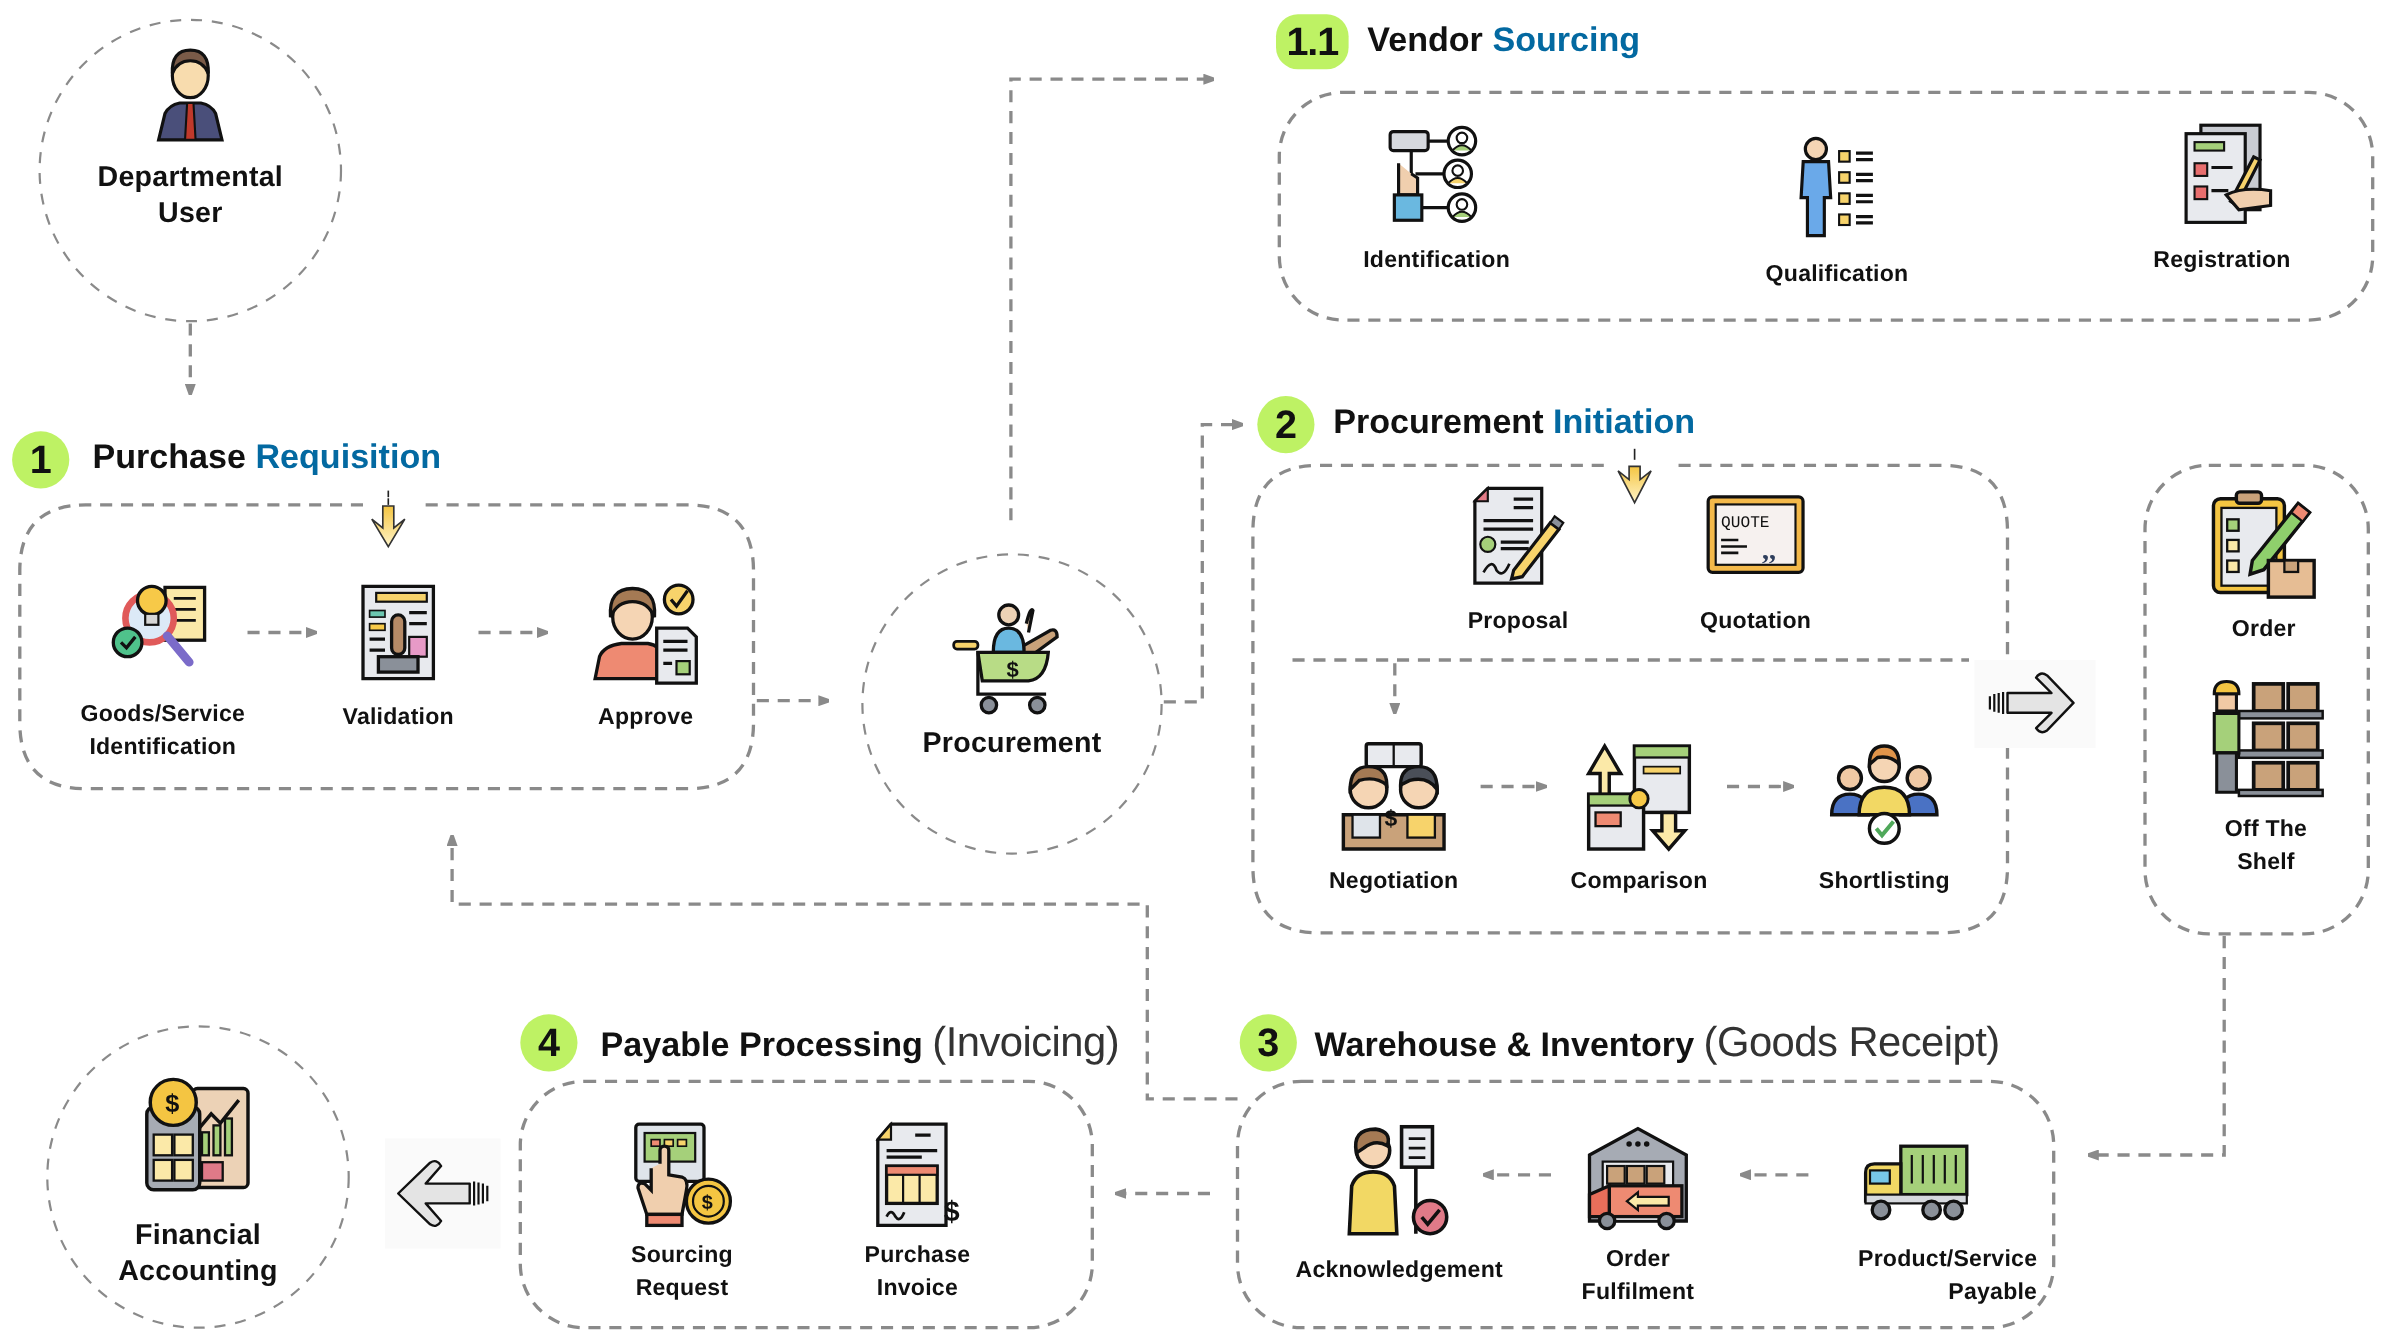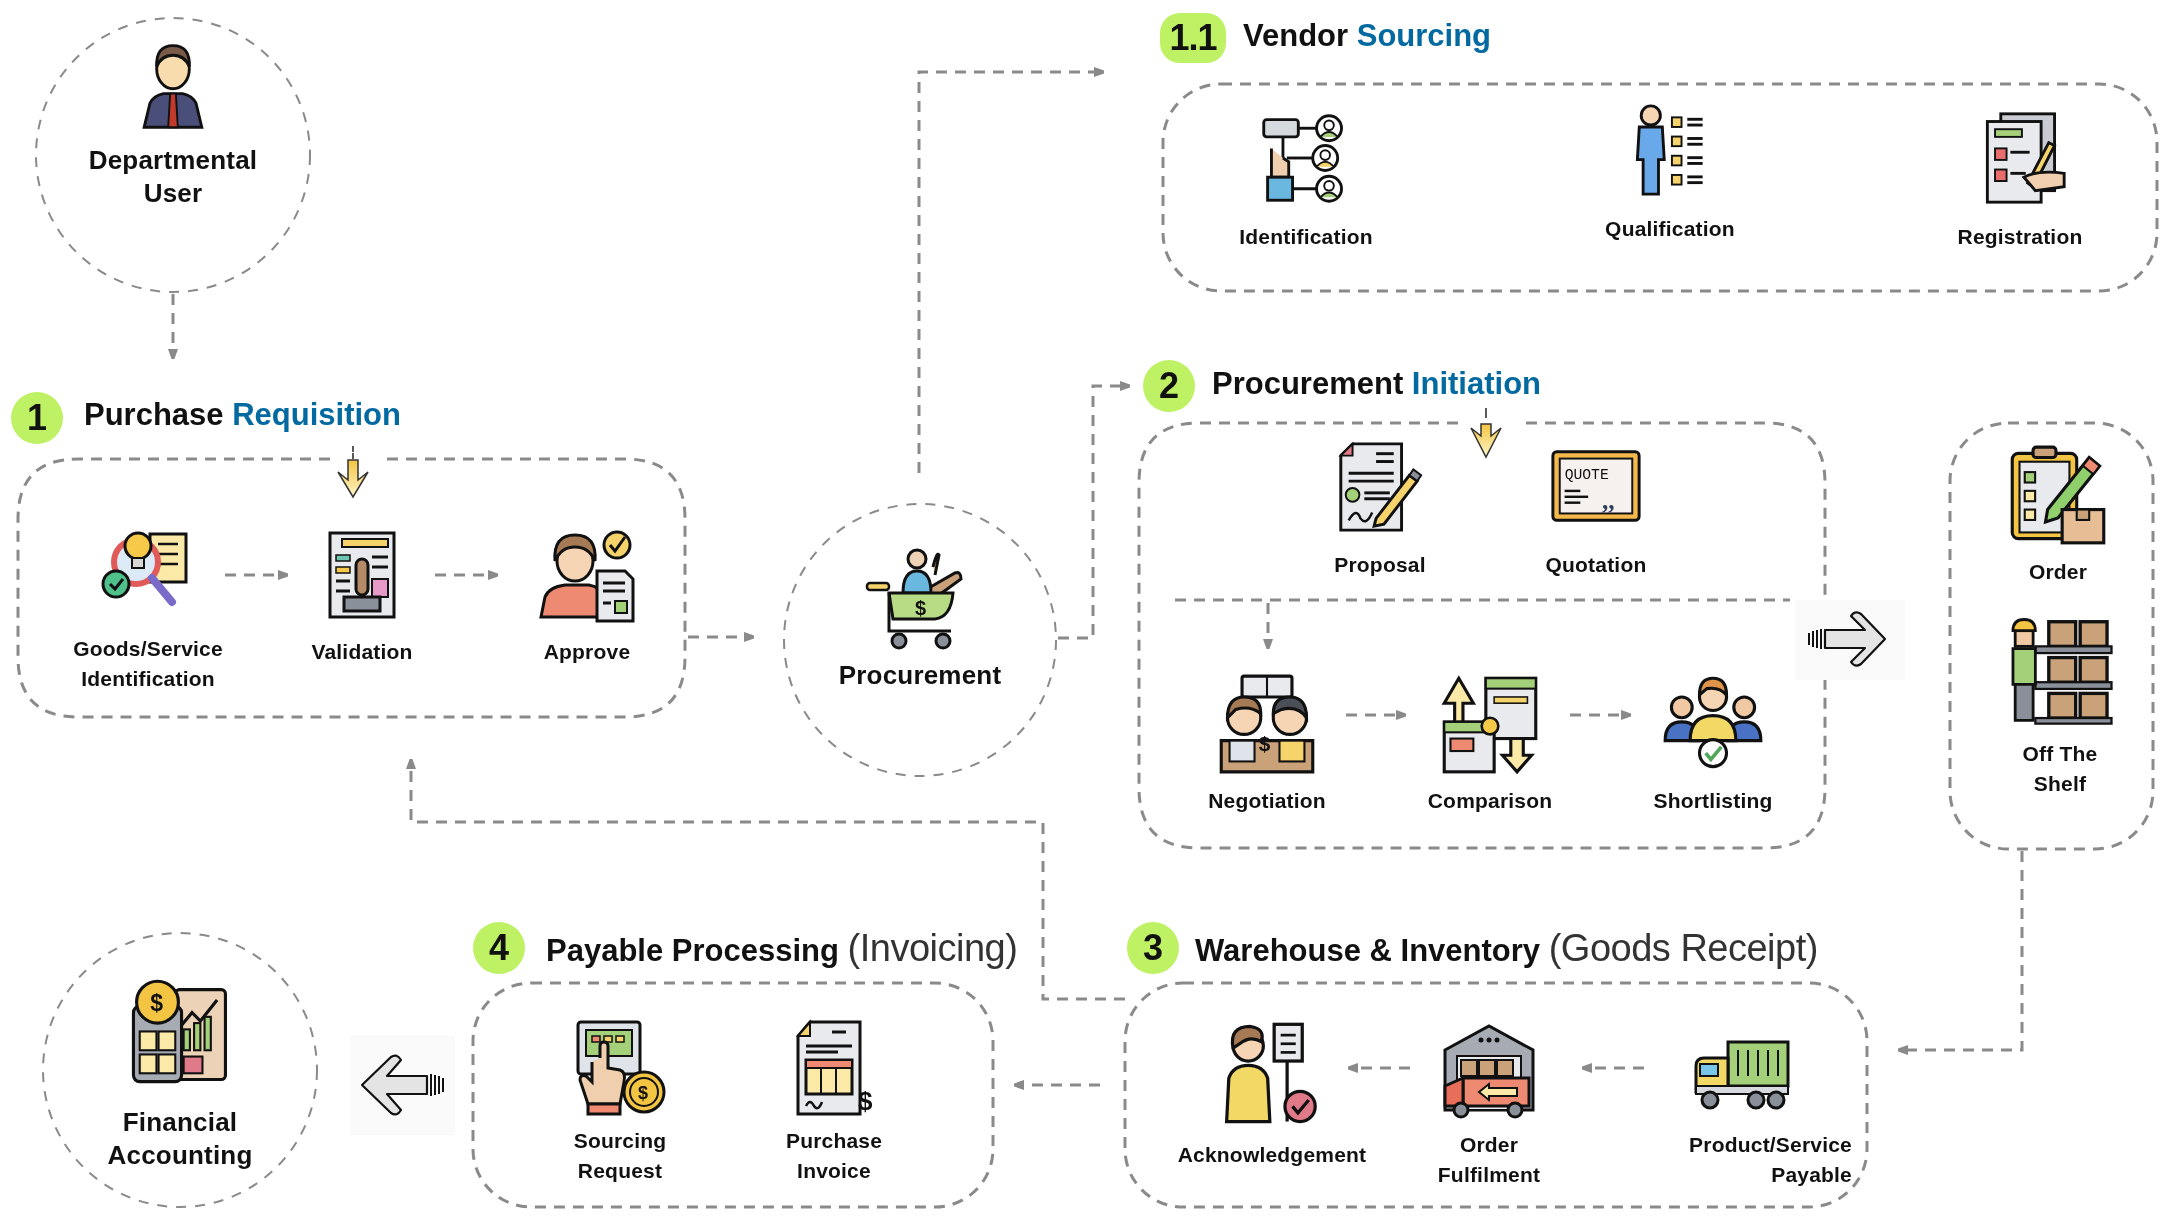--- a/index.html
+++ b/index.html
@@ -245,21 +245,21 @@
       <path d="M61,59 Q70,49 79,59" fill="#f7d36b" stroke="#111" stroke-width="2"></path>
       <circle cx="70" cy="47" r="5" fill="#fff" stroke="#111" stroke-width="2"></circle>
     <circle cx="74" cy="82" r="13" fill="#fff" stroke="#111" stroke-width="3"></circle>
       <path d="M65,91 Q74,81 83,91" fill="#a5d07a" stroke="#111" stroke-width="2"></path>
       <circle cx="74" cy="79" r="5" fill="#fff" stroke="#111" stroke-width="2"></circle>
     <path d="M14,40 L14,70 L32,70 L32,54 L26,50" fill="#f0cfae" stroke="#111" stroke-width="3"></path>
     <rect x="10" y="70" width="26" height="24" fill="#6ab8e0" stroke="#111" stroke-width="3"></rect>
   </svg>
   <span class="lbl" style="margin-top:16px">Identification</span>
 </div>
-<div class="node" style="left:1670px; top:102px;">
+<div class="node" style="left:1670px; top:122px;">
   <svg class="ico" viewBox="0 0 100 100" style="width:96px;height:96px;">
     <circle cx="30" cy="14" r="10" fill="#f5d5b4" stroke="#111" stroke-width="3"></circle>
     <path d="M18,26 L42,26 L44,60 L38,60 L38,96 L22,96 L22,60 L16,60 z" fill="#6aa9e9" stroke="#111" stroke-width="3"></path>
     <g fill="#f7d36b" stroke="#111" stroke-width="2">
       <rect x="52" y="16" width="10" height="10"></rect>
         <rect x="52" y="36" width="10" height="10"></rect>
         <rect x="52" y="56" width="10" height="10"></rect>
         <rect x="52" y="76" width="10" height="10"></rect>
     </g>
     <g stroke="#111" stroke-width="3">

